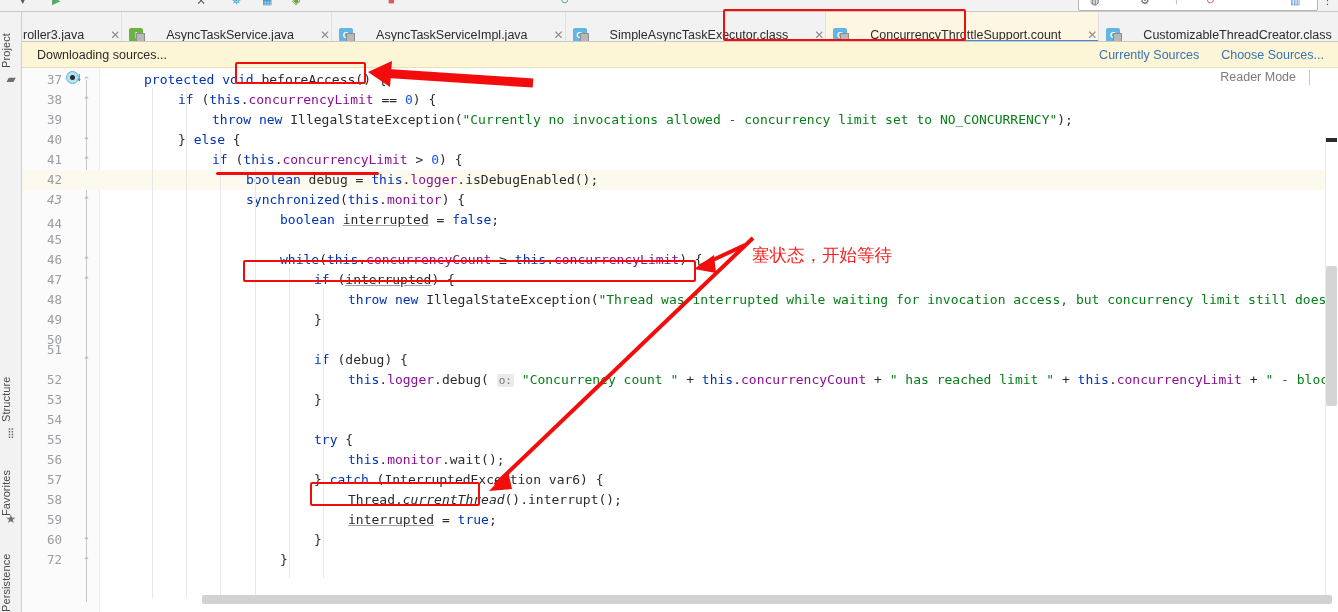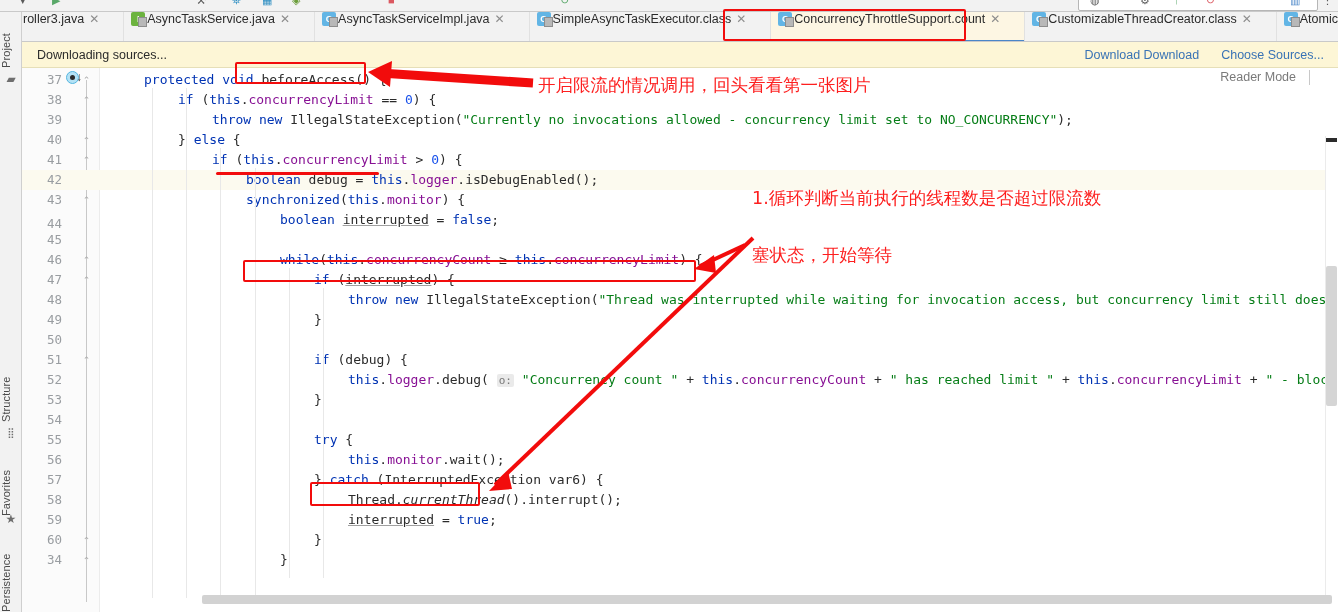--- a/index.html
+++ b/index.html
@@ -39,22 +39,22 @@
     color:#6e6e6e; font-size:12px; line-height:14px; text-align:center;
   }
 
   
   .tabbar {
     position:absolute; left:22px; top:12px; right:0; height:30px;
     background:#f2f2f2; border-bottom:1px solid #c9c9c9;
     display:flex; align-items:stretch; overflow:hidden;
   }
   .tab {
-    display:flex; align-items:flex-start; gap:2px;
-    padding:0 24px 0 7px; height:30px;
+    display:flex; align-items:flex-end; gap:23px;
+    padding:0 1px 0 7px; height:30px;
     font-size:12.5px; color:#2b2b2b; white-space:nowrap;
     border-right:1px solid #e1e1e1; position:relative;
   }
   .tab.active { background:#fdf6e3; }
   .tab.active::after{
     content:""; position:absolute; left:0; right:0; bottom:0; height:2px; background:#4a86c8;
   }
   .tab-ico {
     width:14px; height:14px; border-radius:2px;
     font-size:9px; line-height:14px; text-align:center; color:#fff; font-weight:bold;
@@ -257,21 +257,21 @@
     <div class="tab" style="border-right:none;">
       <span class="tab-ico ico-class">C</span>
       <span>AtomicInteg</span>
     </div>
     <div class="tab-overflow">▾</div>
   </div>
 
   <div class="banner">
     <span class="banner-text">Downloading sources...</span>
     <span class="banner-links">
-      <a href="#">Download Download</a>
+      <a href="#">Currently Sources</a>
       <a href="#">Choose Sources...</a>
     </span>
   </div>
 
   <div class="editor">
     <div class="gutter"></div>
     <div class="fold-line" style="top:12px;height:522px;"></div>
     <div id="rows">
         <div class="row" style="top: 2px;"></div>
         <div class="lineno" style="top: 2px;">37</div>
@@ -294,21 +294,21 @@
         <div class="fold" style="top: 62px; transform: rotate(180deg); color: rgb(168, 168, 168);">⌄</div>
         <div class="code" style="top: 62px; left: 156px;">} <span class="kw">else</span> {</div>
         <div class="row" style="top: 82px;"></div>
         <div class="lineno" style="top: 82px;">41</div>
         <div class="fold" style="top: 82px; transform: none; color: rgb(168, 168, 168);">⌃</div>
         <div class="code" style="top: 82px; left: 190px;"><span class="kw">if</span> (<span class="kw">this</span>.<span class="fld">concurrencyLimit</span> &gt; <span class="num">0</span>) {</div>
         <div class="row hl" style="top: 102px;"></div>
         <div class="lineno" style="top: 102px;">42</div>
         <div class="code" style="top: 102px; left: 224px;"><span class="kw">boolean</span> debug = <span class="kw">this</span>.<span class="fld">logger</span>.isDebugEnabled();</div>
         <div class="row" style="top: 122px;"></div>
-        <div class="lineno" style="top: 122px;">43</div>
+        <div class="lineno" style="top: 122px; font-style: italic;">43</div>
         <div class="fold" style="top: 122px; transform: none; color: rgb(168, 168, 168);">⌃</div>
         <div class="code" style="top: 122px; left: 224px;"><span class="kw">synchronized</span>(<span class="kw">this</span>.<span class="fld">monitor</span>) {</div>
         <div class="row" style="top: 142px;"></div>
         <div class="lineno" style="top: 146px;">44</div>
         <div class="code" style="top: 142px; left: 258px;"><span class="kw">boolean</span> <span class="und">interrupted</span> = <span class="kw">false</span>;</div>
         <div class="row" style="top: 162px;"></div>
         <div class="lineno" style="top: 162px;">45</div>
         <div class="row" style="top: 182px;"></div>
         <div class="lineno" style="top: 182px;">46</div>
         <div class="fold" style="top: 182px; transform: none; color: rgb(168, 168, 168);">⌃</div>
@@ -319,21 +319,21 @@
         <div class="code" style="top: 202px; left: 292px;"><span class="kw">if</span> (<span class="und">interrupted</span>) {</div>
         <div class="row" style="top: 222px;"></div>
         <div class="lineno" style="top: 222px;">48</div>
         <div class="code" style="top: 222px; left: 326px;"><span class="kw">throw</span> <span class="kw">new</span> IllegalStateException(<span class="str">"Thread was interrupted while waiting for invocation access, but concurrency limit still does not"</span></div>
         <div class="row" style="top: 242px;"></div>
         <div class="lineno" style="top: 242px;">49</div>
         <div class="code" style="top: 242px; left: 292px;">}</div>
         <div class="row" style="top: 262px;"></div>
         <div class="lineno" style="top: 262px;">50</div>
         <div class="row" style="top: 282px;"></div>
-        <div class="lineno" style="top: 282px;">51</div>
+        <div class="lineno" style="top: 272px;">51</div>
         <div class="fold" style="top: 282px; transform: none; color: rgb(168, 168, 168);">⌃</div>
         <div class="code" style="top: 282px; left: 292px;"><span class="kw">if</span> (debug) {</div>
         <div class="row" style="top: 302px;"></div>
         <div class="lineno" style="top: 302px;">52</div>
         <div class="code" style="top: 302px; left: 326px;"><span class="kw">this</span>.<span class="fld">logger</span>.debug( <span class="hint">o:</span> <span class="str">"Concurrency count "</span> + <span class="kw">this</span>.<span class="fld">concurrencyCount</span> + <span class="str">" has reached limit "</span> + <span class="kw">this</span>.<span class="fld">concurrencyLimit</span> + <span class="str">" - blocking"</span></div>
         <div class="row" style="top: 322px;"></div>
         <div class="lineno" style="top: 322px;">53</div>
         <div class="code" style="top: 322px; left: 292px;">}</div>
         <div class="row" style="top: 342px;"></div>
         <div class="lineno" style="top: 342px;">54</div>
@@ -350,21 +350,21 @@
         <div class="lineno" style="top: 422px;">58</div>
         <div class="code" style="top: 422px; left: 326px;">Thread.<span class="ita">currentThread</span>().interrupt();</div>
         <div class="row" style="top: 442px;"></div>
         <div class="lineno" style="top: 442px;">59</div>
         <div class="code" style="top: 442px; left: 326px;"><span class="und">interrupted</span> = <span class="kw">true</span>;</div>
         <div class="row" style="top: 462px;"></div>
         <div class="lineno" style="top: 462px;">60</div>
         <div class="fold" style="top: 462px; transform: rotate(180deg); color: rgb(168, 168, 168);">⌄</div>
         <div class="code" style="top: 462px; left: 292px;">}</div>
         <div class="row" style="top: 482px;"></div>
-        <div class="lineno" style="top: 482px;">34</div>
+        <div class="lineno" style="top: 482px;">72</div>
         <div class="fold" style="top: 482px; transform: rotate(180deg); color: rgb(168, 168, 168);">⌄</div>
         <div class="code" style="top: 482px; left: 258px;">}</div>
       </div>
 
     <div class="iguide" style="left:130px;top:20px;height:510px;"></div>
     <div class="iguide" style="left:164px;top:20px;height:510px;"></div>
     <div class="iguide" style="left:198px;top:80px;height:450px;"></div>
     <div class="iguide" style="left:233px;top:100px;height:430px;"></div>
     <div class="iguide" style="left:267px;top:200px;height:310px;"></div>
     <div class="iguide" style="left:301px;top:220px;height:290px;"></div>
@@ -406,18 +406,16 @@
       </g>
     </svg>
 
     <div class="anno-box" style="left:723px;top:9px;width:243px;height:32px;"></div>
     <div class="anno-box" style="left:235px;top:62px;width:131px;height:22px;"></div>
     <div class="anno-box" style="left:243px;top:260px;width:453px;height:22px;"></div>
     <div class="anno-box" style="left:310px;top:482px;width:170px;height:24px;"></div>
 
     <div class="anno-underline" style="left:216px;top:172px;width:163px;"></div>
 
-    <div class="anno-text" style="left:538px;top:72px;">开启限流的情况调用，回头看看第一张图片</div>
-    <div class="anno-text" style="left:752px;top:185px;">1.循环判断当前执行的线程数是否超过限流数</div>
     <div class="anno-text" style="left:752px;top:242px;">塞状态，开始等待</div>
   </div>
 
 </div>
 
 </body></html>

